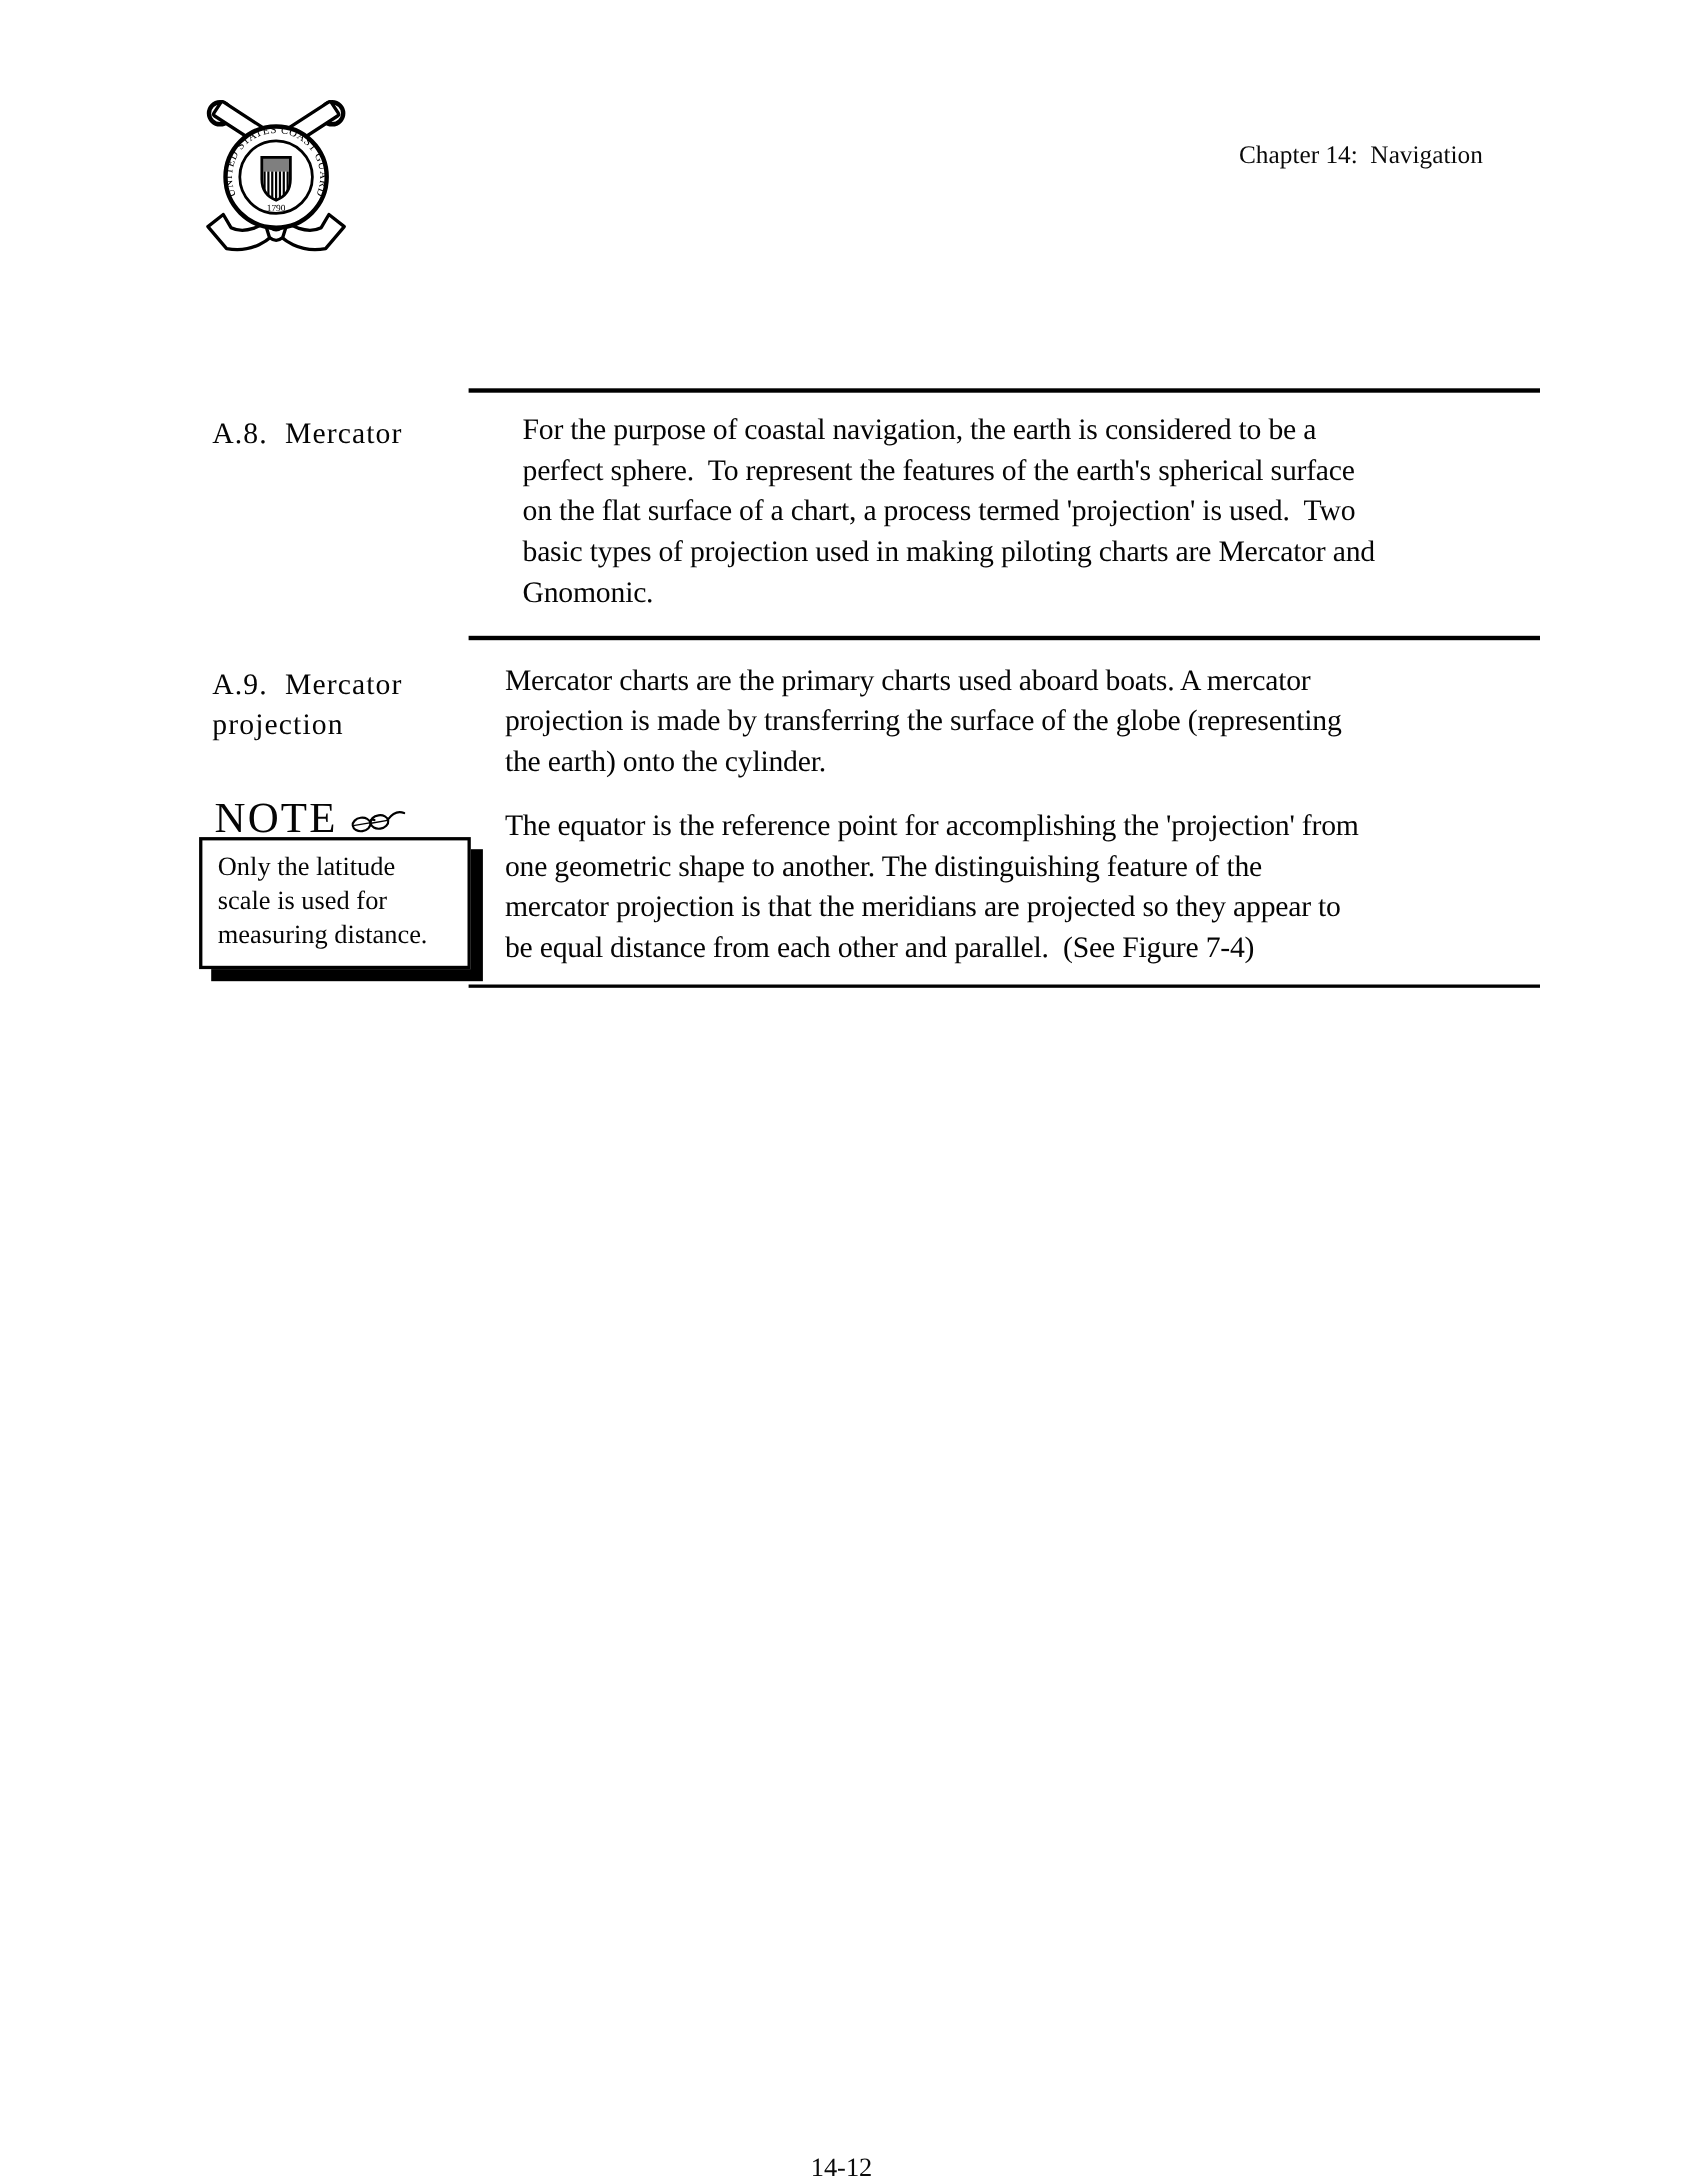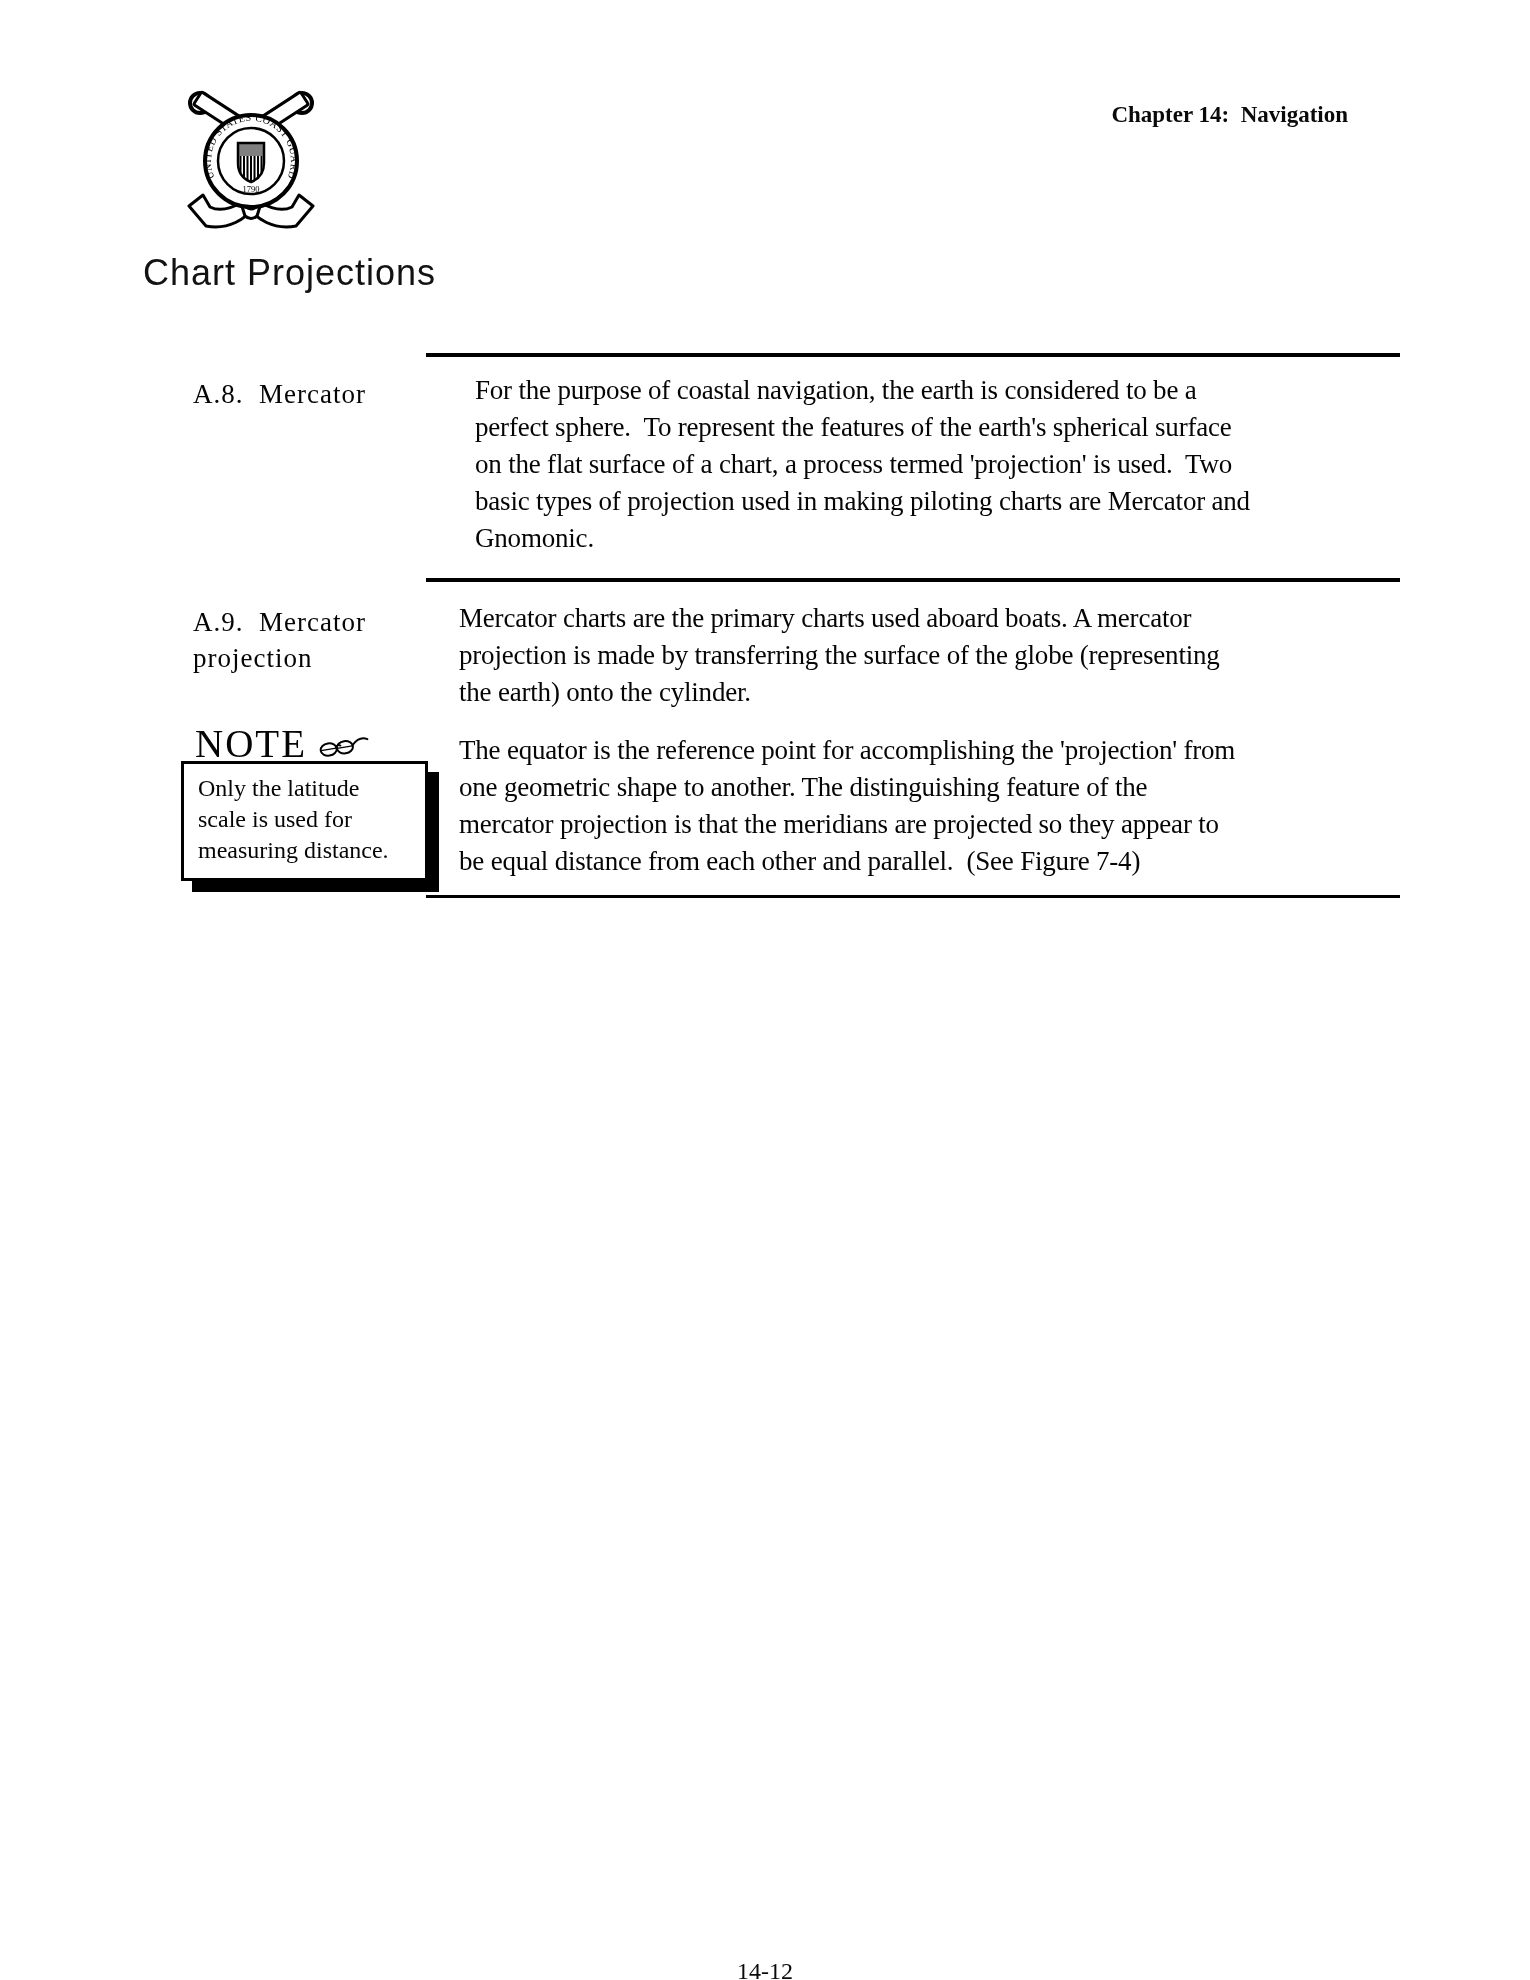--- a/index.html
+++ b/index.html
@@ -1,22 +1,22 @@
 <!DOCTYPE html>
 <html><head>
 <meta charset="utf-8">
 <style>
   html,body{margin:0;padding:0;background:#fff;}
   .page{
     position:relative;width:1530px;height:1980px;background:#ffffff;
     font-family:"Liberation Serif",serif;color:#000;overflow:hidden;
   }
   .chapter-header{
-    position:absolute;top:102px;right:182px;
-    font-size:23px;white-space:pre;color:#0a0a0a;font-weight:bold;
+    position:absolute;top:128px;right:182px;
+    font-size:23px;white-space:pre;color:#0a0a0a;
   }
   .doc-title{
     position:absolute;left:143px;top:252px;
     font-family:"Liberation Sans",sans-serif;font-size:36px;
     letter-spacing:1px;color:#121212;font-weight:400;
   }
   .seal{position:absolute;left:176px;top:84px;width:150px;height:155px;}
   .rule{position:absolute;left:426px;width:974px;background:#000;}
   .rule-1{top:353px;height:4px;}
   .rule-2{top:578px;height:4px;}
@@ -97,21 +97,20 @@
         <line x1="78.5" y1="72" x2="78.5" y2="98"></line>
         <line x1="82" y1="72" x2="82" y2="98"></line>
         <line x1="85.5" y1="72" x2="85.5" y2="98"></line>
       </g>
     </g>
     <path d="M 62 59 L 88 59 L 88 79 Q 88 93 75 98 Q 62 93 62 79 Z" fill="none" stroke="#000" stroke-width="2.5"></path>
   </svg>
 
   <div class="chapter-header">Chapter 14:  Navigation</div>
 
-  <div class="doc-title">Chart Projections</div>
 
   <div class="rule rule-1"></div>
   <div class="rule rule-2"></div>
   <div class="rule rule-3"></div>
 
   <div class="side-label label-a8">A.8.  Mercator</div>
   <div class="body-text body-a8">For the purpose of coastal navigation, the earth is considered to be a
 perfect sphere.  To represent the features of the earth's spherical surface
 on the flat surface of a chart, a process termed 'projection' is used.  Two
 basic types of projection used in making piloting charts are Mercator and

